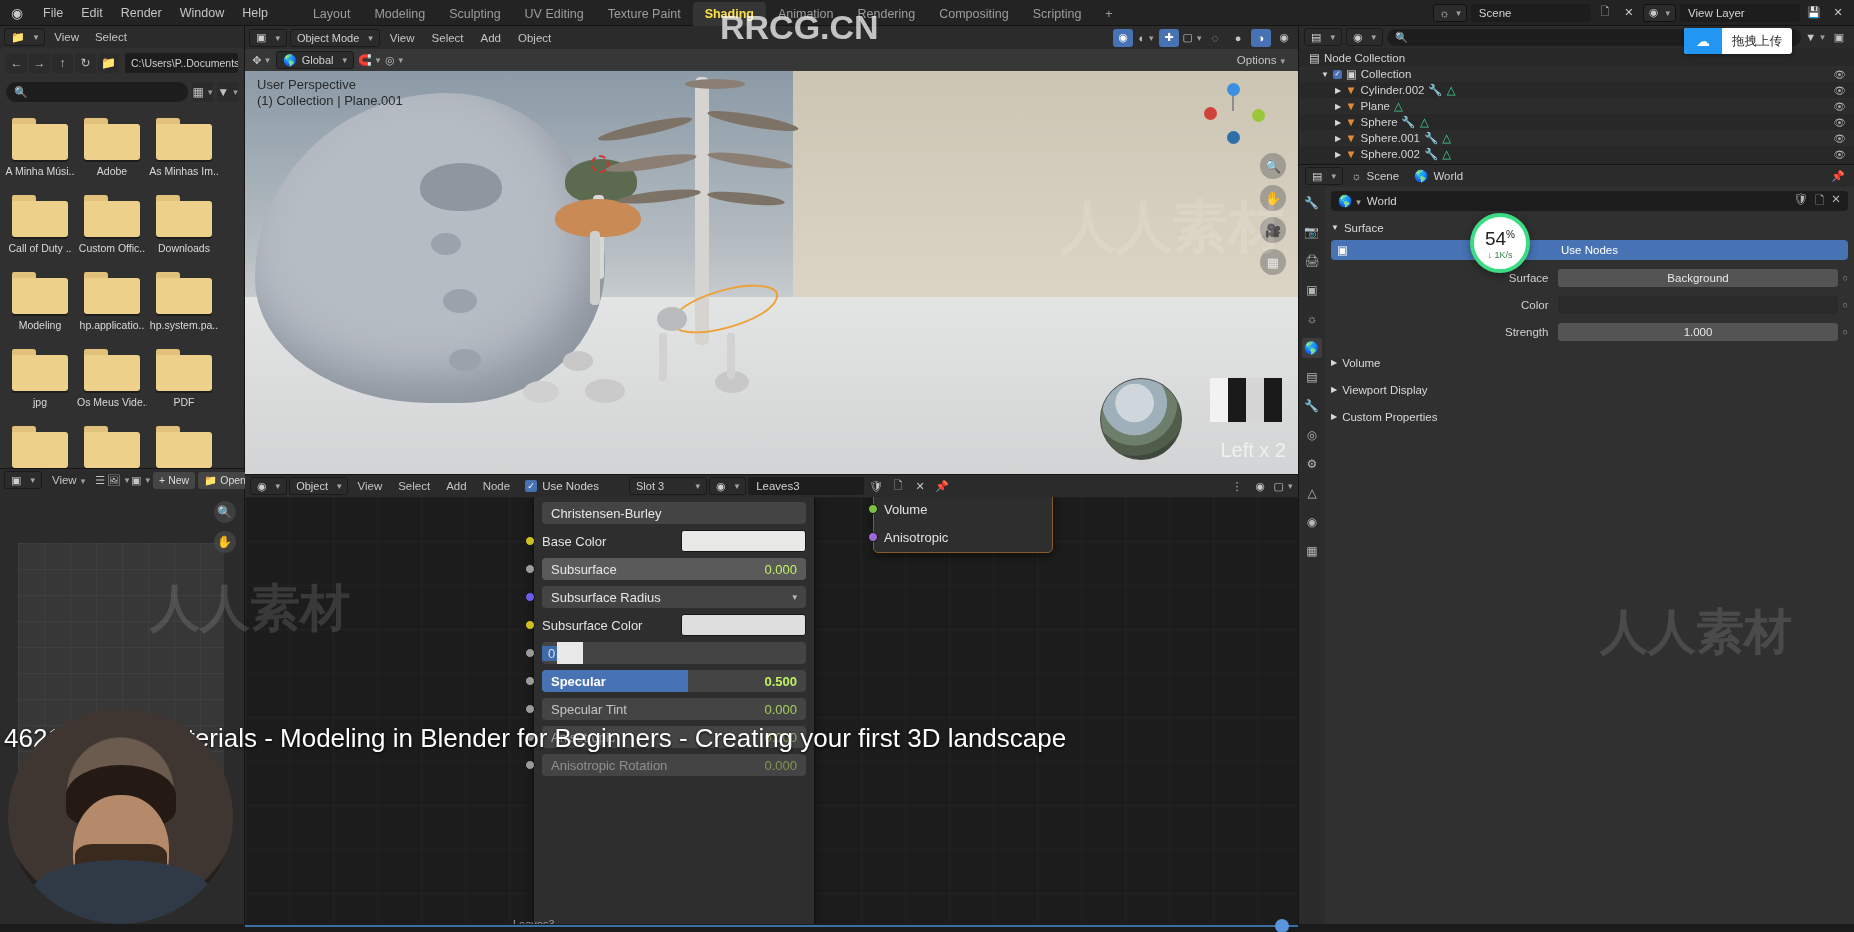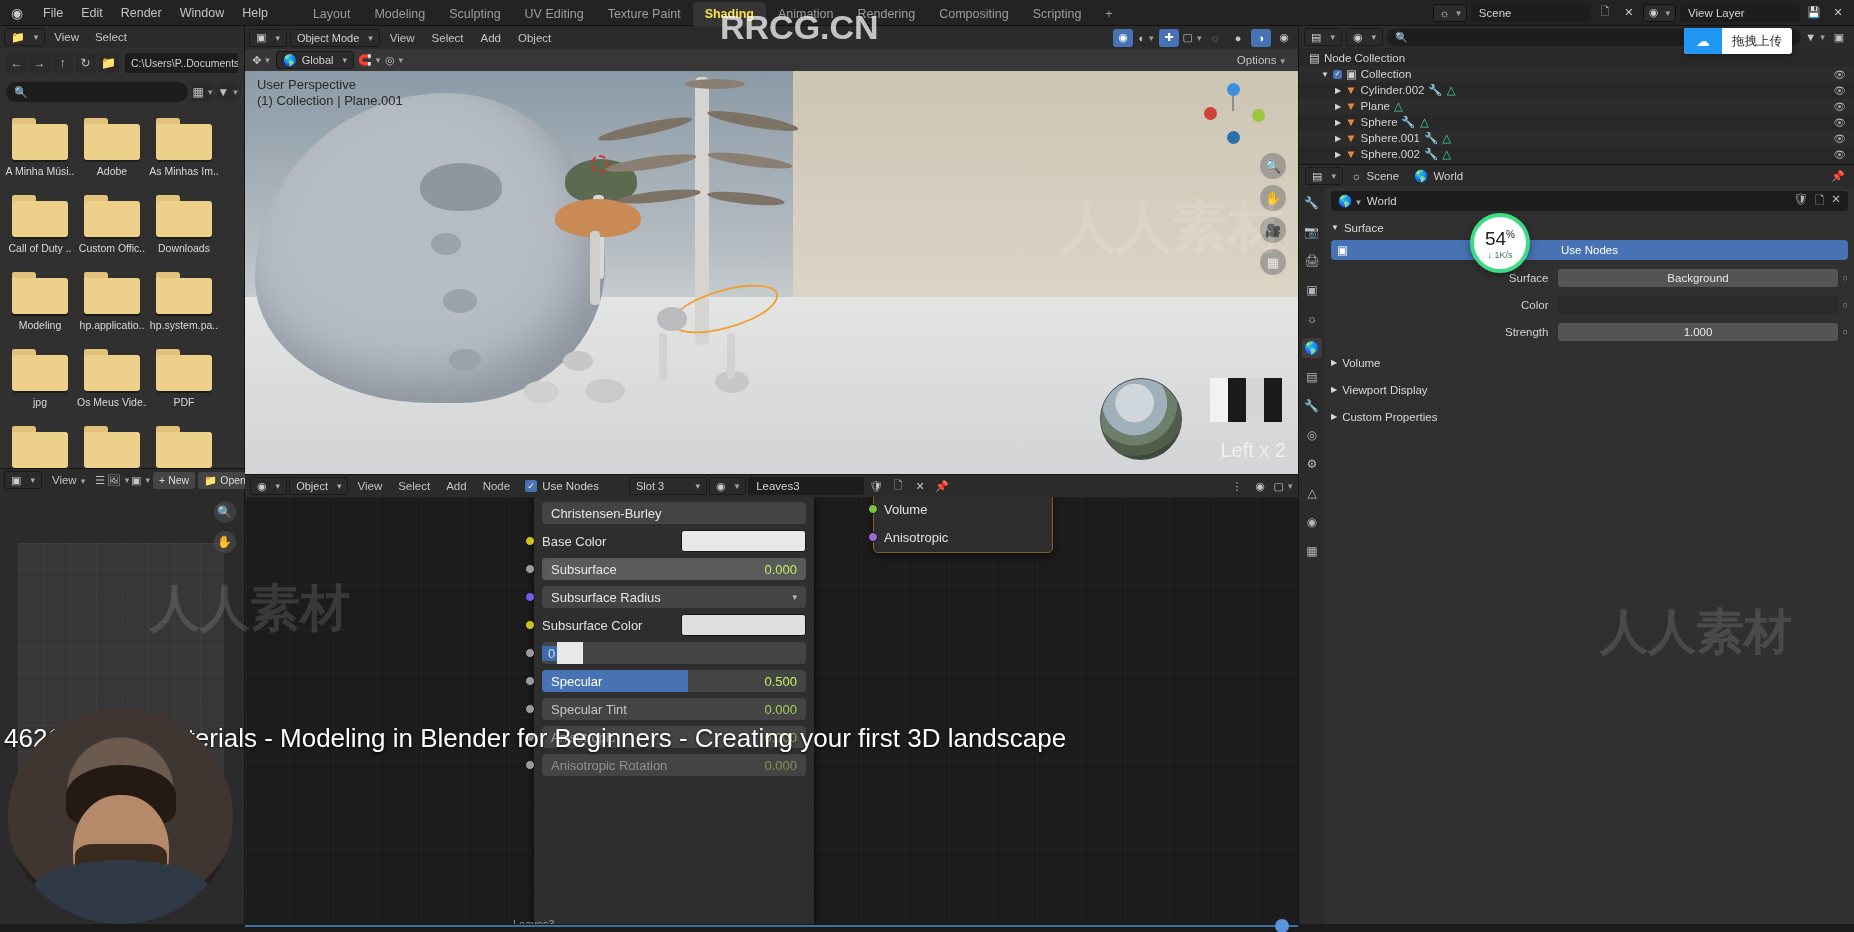--- a/index.html
+++ b/index.html
@@ -670,21 +670,21 @@
           </div>
           <div class="nrow">
             <span class="sock" style="background:#9b9b9b;"></span>
             <div class="nfield" style="justify-content:flex-start;position:relative;padding:0;">
               <span style="background:#3f6aa8;color:#cfe0f5;font-size:13px;padding:0 2px 0 6px;">0</span>
               <span style="width:26px;height:22px;background:#e8e8e8;display:inline-block;"></span>
             </div>
           </div>
           <div class="nrow">
             <span class="sock" style="background:#9b9b9b;"></span>
-            <div class="nfield" style="padding:0;overflow:hidden;">
+            <div class="nfield" style="padding:0;overflow:hidden;font-weight:bold;">
               <span style="background:#4772b3;color:#fff;font-size:13px;height:22px;display:flex;align-items:center;padding:0 9px;width:146px;">Specular</span>
               <span class="nval" style="margin-left:auto;padding-right:9px;">0.500</span>
             </div>
           </div>
           <div class="nrow">
             <span class="sock" style="background:#9b9b9b;"></span>
             <div class="nfield">
               <span style="opacity:.78;">Specular Tint</span>
               <span class="nval" style="opacity:.78;">0.000</span>
             </div>

